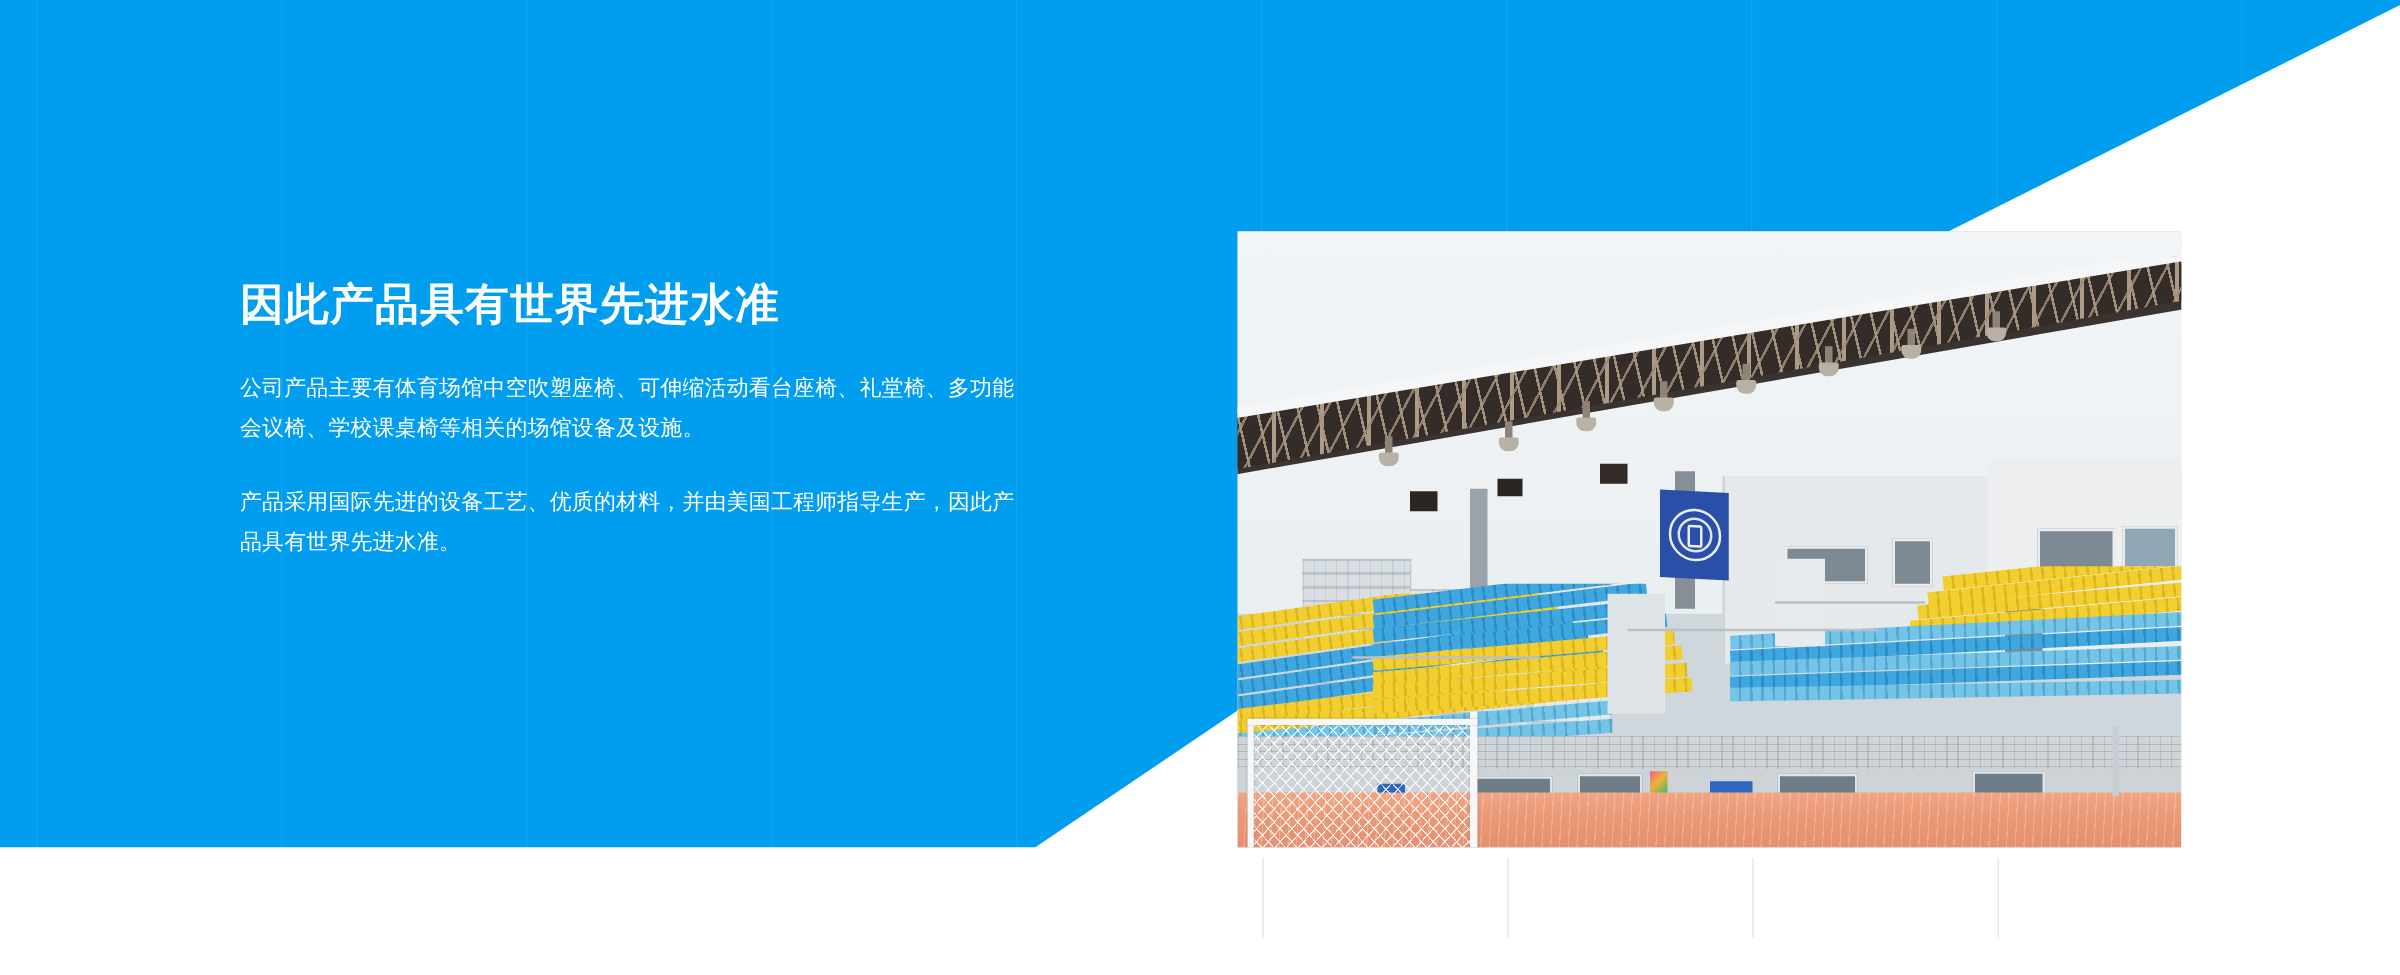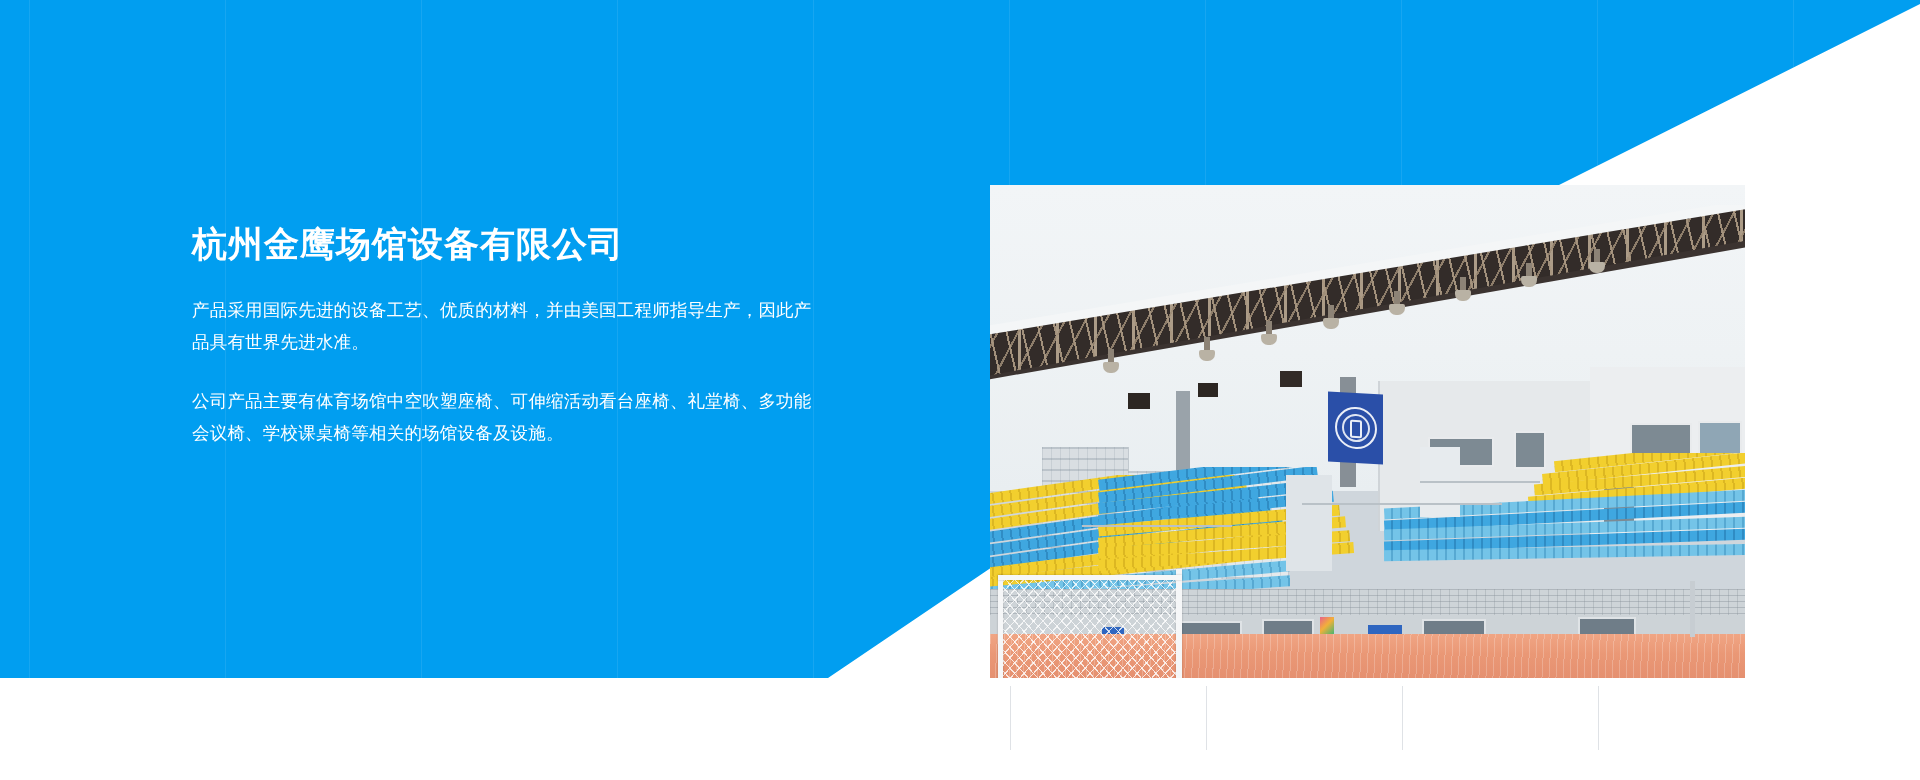--- a/index.html
+++ b/index.html
@@ -390,25 +390,25 @@
   <div class="vlines"></div>
 
   <div class="white-rules">
     <span class="wr1"></span>
     <span class="wr2"></span>
     <span class="wr3"></span>
     <span class="wr4"></span>
   </div>
 
   <div class="copy">
-    <h1 class="headline">杭州金鹰场馆设备有限公司</h1>
+    <h1 class="headline">因此产品具有世界先进水准</h1>
+
+    <p class="para">公司产品主要有体育场馆中空吹塑座椅、可伸缩活动看台座椅、礼堂椅、多功能会议椅、学校课桌椅等相关的场馆设备及设施。</p>
 
     <p class="para">产品采用国际先进的设备工艺、优质的材料，并由美国工程师指导生产，因此产品具有世界先进水准。</p>
-
-    <p class="para">公司产品主要有体育场馆中空吹塑座椅、可伸缩活动看台座椅、礼堂椅、多功能会议椅、学校课桌椅等相关的场馆设备及设施。</p>
 
   </div>
 
   <div class="photo-frame">
     <div class="photo">
 
       <div class="sky"></div>
 
       <div class="bldg b1"></div>
       <div class="bldg b2"></div>

